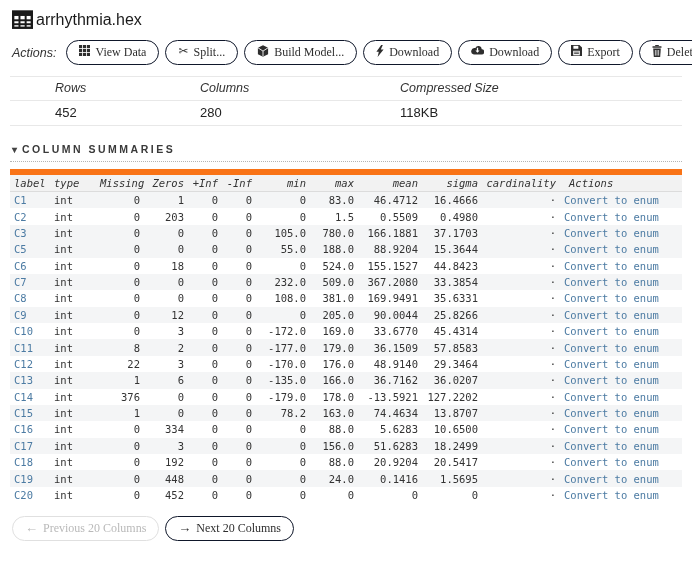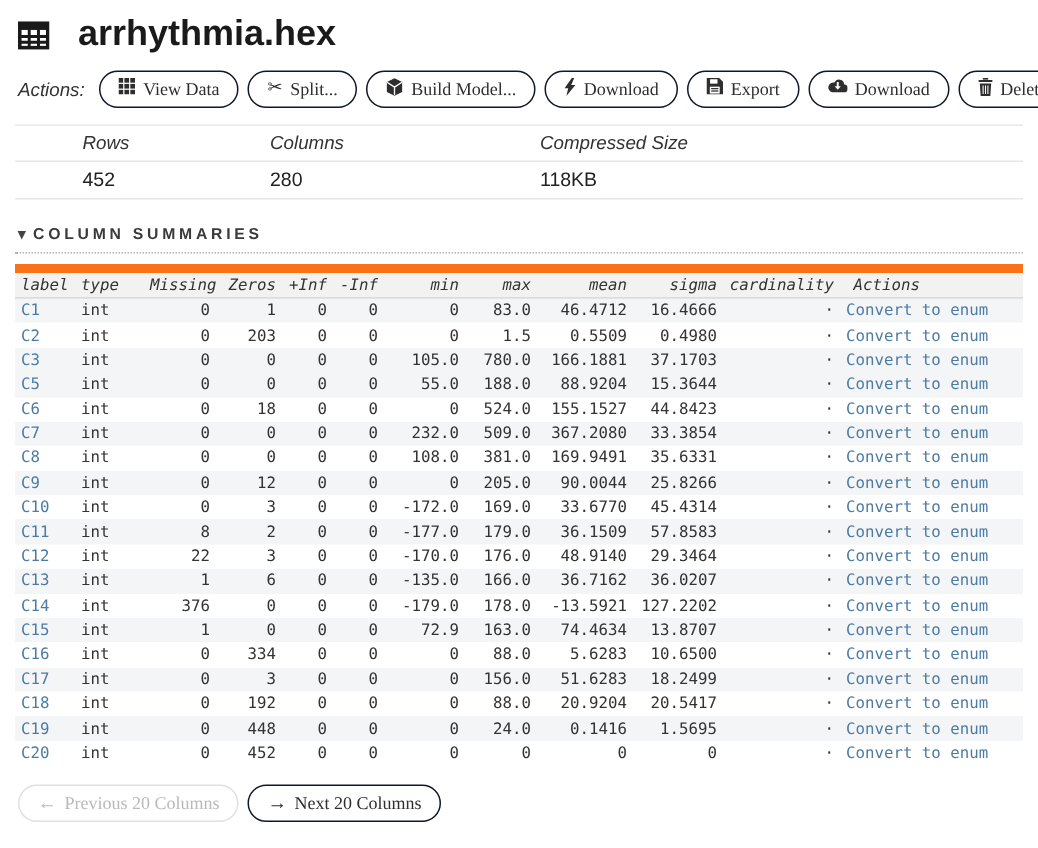--- a/index.html
+++ b/index.html
@@ -5,40 +5,40 @@
   * { box-sizing: border-box; }
   html, body { margin: 0; padding: 0; }
   body {
     width: 692px; height: 565px; overflow: hidden;
     background: #fff; color: #333;
     font-family: "Liberation Sans", sans-serif;
   }
   .page { padding: 5px 10px 0 10px; }
 
   
-  .title { display: flex; align-items: center; gap: 19px; margin: 4px 0 10px 2px;
-           font-size: 24px; font-weight: 700; color: #1a1a1a; }
+  .title { display: flex; align-items: center; gap: 3px; margin: 4px 0 10px 2px;
+           font-size: 16px; font-weight: 400; color: #1a1a1a; }
   .title svg { display: block; }
 
   
   .actions-row { display: flex; align-items: center; gap: 6px; margin: 0 0 11px 2px; }
   .actions-label { font-style: italic; font-size: 12.5px; color: #333; margin-right: 4px; }
   .btn {
     display: inline-flex; align-items: flex-start; gap: 5px;
     border: 1px solid #0f172a; border-radius: 15px; background: #fff;
     padding: 4px 12px; font-size: 12px; color: #2e2e2e;
     font-family: Liberation Serif, serif; cursor: pointer; white-space: nowrap;
   }
   .btn svg { display: block; }
   .btn .glyph { font-size: 12px; line-height: 1; }
   .btn-delete { margin-left: auto; margin-right: 17px; }
 
   
   .meta { border-top: 1px solid #e8e8e8; }
-  .meta-row { display: flex; border-bottom: 1px solid #e8e8e8; padding: 4px 0 5px 45px; }
+  .meta-row { display: flex; border-bottom: 1px solid #e8e8e8; padding: 4px 0 5px 45px; gap: 20px; }
   .meta-cell { font-size: 13px; color: #222; }
   .meta-cell.c1 { width: 125px; }
   .meta-cell.c2 { width: 180px; }
   .meta-head .meta-cell { font-style: italic; font-size: 12.5px; color: #333; }
 
   
   .section-head {
     margin-top: 17px; padding: 0 0 6px 2px;
     border-bottom: 1px dotted #b5b5b5;
     font-size: 10.5px; font-weight: bold; letter-spacing: 2.5px; color: #3a3a3a;
@@ -127,39 +127,39 @@
       <span>
         <svg width="8" height="12" viewBox="0 0 8 12">
           <path d="M5.2 0L0.4 6.8h2.4L1.6 12 7.6 4.6H4.8L6.8 0z" fill="#2e2e2e"></path>
         </svg>
       </span>
       <span>Download</span>
     </button>
 
     <button class="btn">
       <span>
+        <svg width="13" height="10" viewBox="0 0 14 10">
+          <path d="M11.6 4.2A3.6 3.6 0 0 0 4.7 2.9 2.9 2.9 0 0 0 3 9.9h8.2a2.6 2.6 0 0 0 .4-5.7z" fill="#2e2e2e"></path>
+          <path d="M6.3 2.5h1.4v3h1.5L7 8 4.8 5.5h1.5z" fill="#fff"></path>
+        </svg>
+      </span>
+      <span>Download</span>
+    </button>
+
+    <button class="btn">
+      <span>
         <svg width="11" height="11" viewBox="0 0 12 12">
           <path d="M0 0h9.2L12 2.8V12H0z" fill="#2e2e2e"></path>
           <rect x="2.6" y="0.9" width="5.4" height="3.2" fill="#fff"></rect>
           <rect x="2.4" y="6.3" width="7.2" height="5" fill="#fff"></rect>
           <rect x="3.4" y="7.3" width="5.2" height="0.9" fill="#2e2e2e"></rect>
           <rect x="3.4" y="9" width="5.2" height="0.9" fill="#2e2e2e"></rect>
         </svg>
       </span>
       <span>Export</span>
-    </button>
-
-    <button class="btn">
-      <span>
-        <svg width="13" height="10" viewBox="0 0 14 10">
-          <path d="M11.6 4.2A3.6 3.6 0 0 0 4.7 2.9 2.9 2.9 0 0 0 3 9.9h8.2a2.6 2.6 0 0 0 .4-5.7z" fill="#2e2e2e"></path>
-          <path d="M6.3 2.5h1.4v3h1.5L7 8 4.8 5.5h1.5z" fill="#fff"></path>
-        </svg>
-      </span>
-      <span>Download</span>
     </button>
 
     <button class="btn btn-delete">
       <span>
         <svg width="10" height="12" viewBox="0 0 10 12">
           <rect x="3.2" y="0" width="3.6" height="1.1" fill="#2e2e2e"></rect>
           <rect x="0.4" y="1.3" width="9.2" height="1.4" rx="0.4" fill="#2e2e2e"></rect>
           <path d="M1.2 3.6h7.6l-0.6 8.4H1.8z" fill="#2e2e2e"></path>
           <path d="M3.4 5v5.6M5 5v5.6M6.6 5v5.6" stroke="#fff" stroke-width="0.7"></path>
         </svg>
@@ -400,21 +400,21 @@
       <td>·</td>
       <td class="al actions-cell"><a>Convert to enum</a></td>
     </tr>
         <tr class="odd">
       <td class="al"><a>C15</a></td>
       <td class="al">int</td>
       <td>1</td>
       <td>0</td>
       <td>0</td>
       <td>0</td>
-      <td>72.9</td>
+      <td>78.2</td>
       <td>163.0</td>
       <td>74.4634</td>
       <td>13.8707</td>
       <td>·</td>
       <td class="al actions-cell"><a>Convert to enum</a></td>
     </tr>
         <tr>
       <td class="al"><a>C16</a></td>
       <td class="al">int</td>
       <td>0</td>

